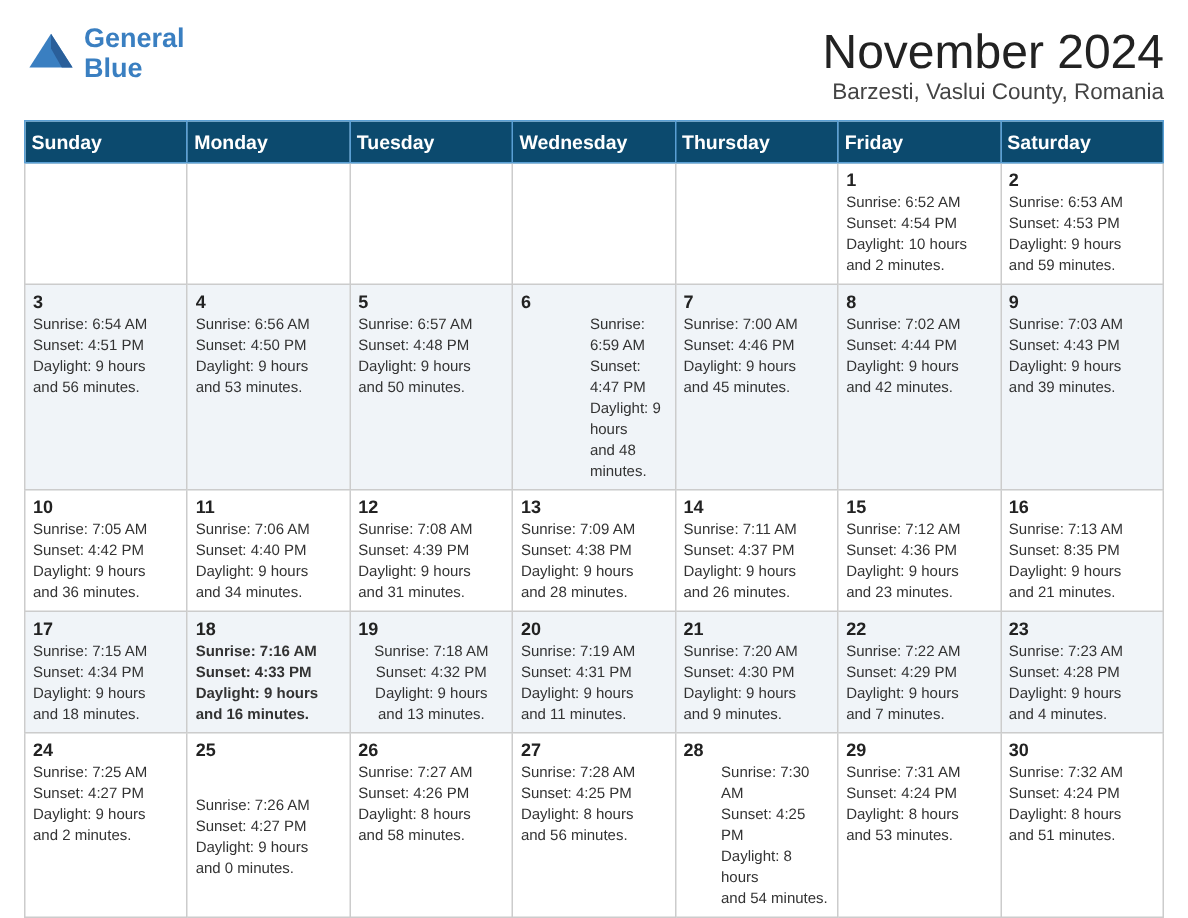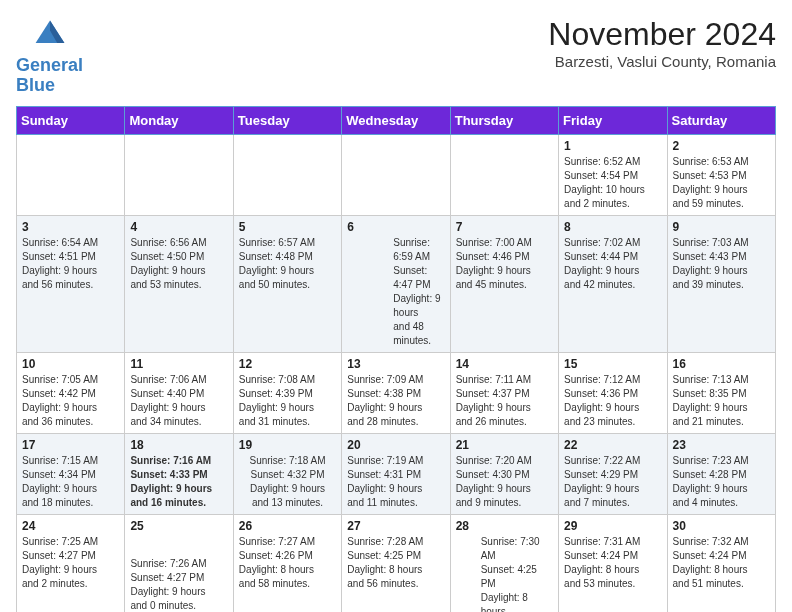--- a/index.html
+++ b/index.html
@@ -13,21 +13,20 @@
     .header {
       display: flex;
       justify-content: space-between;
       align-items: flex-start;
       margin-bottom: 10px;
     }
     .logo {
       display: flex;
       align-items: center;
       gap: 4px;
-      flex-direction: column;
     }
     .logo-text {
       font-size: 18px;
       font-weight: bold;
       color: #2c2c2c;
       line-height: 1.1;
     }
     .logo-text span {
       color: #3a7fc1;
     }
@@ -45,21 +44,21 @@
     }
     .location-title {
       font-size: 15px;
       color: #444;
     }
     .calendar {
       width: 100%;
       border-collapse: collapse;
     }
     .calendar th {
-      background: #6d28d9;
+      background: #0c4a6e;
       color: #fff;
       font-size: 13px;
       font-weight: bold;
       padding: 6px 4px;
       text-align: left;
       border: 1px solid #5a9fd4;
     }
     .calendar td {
       vertical-align: top;
       border: 1px solid #ccc;

